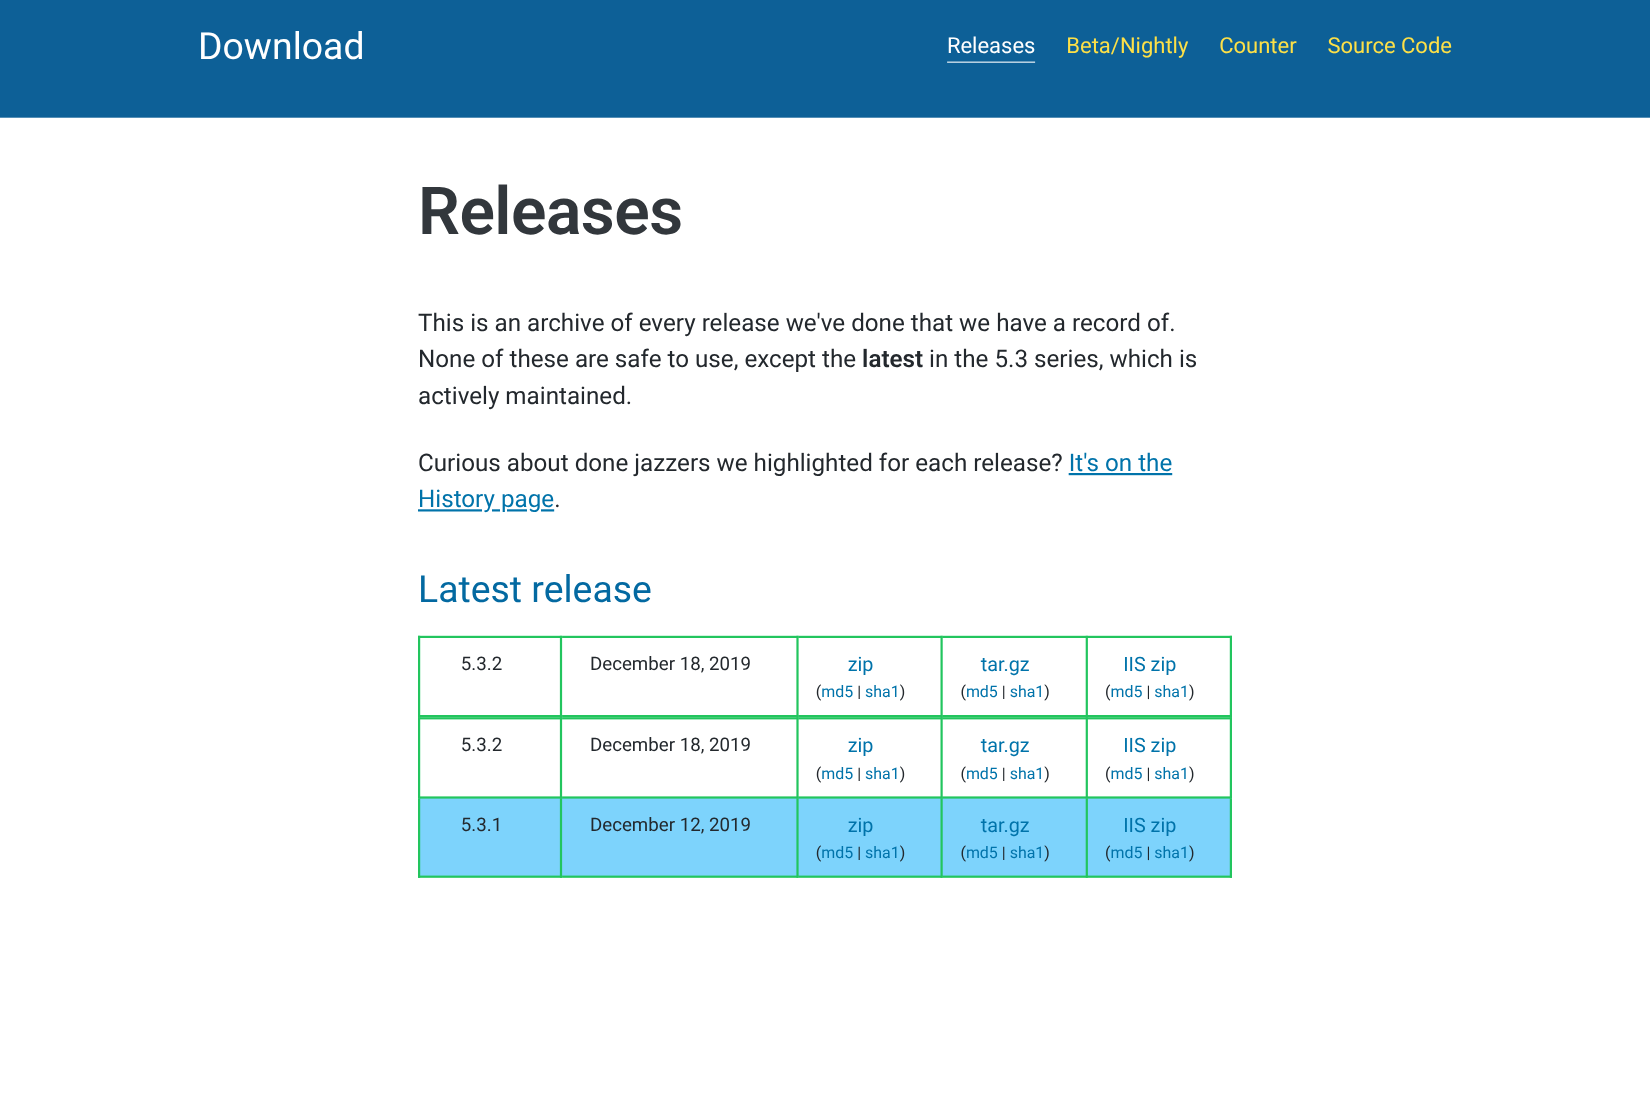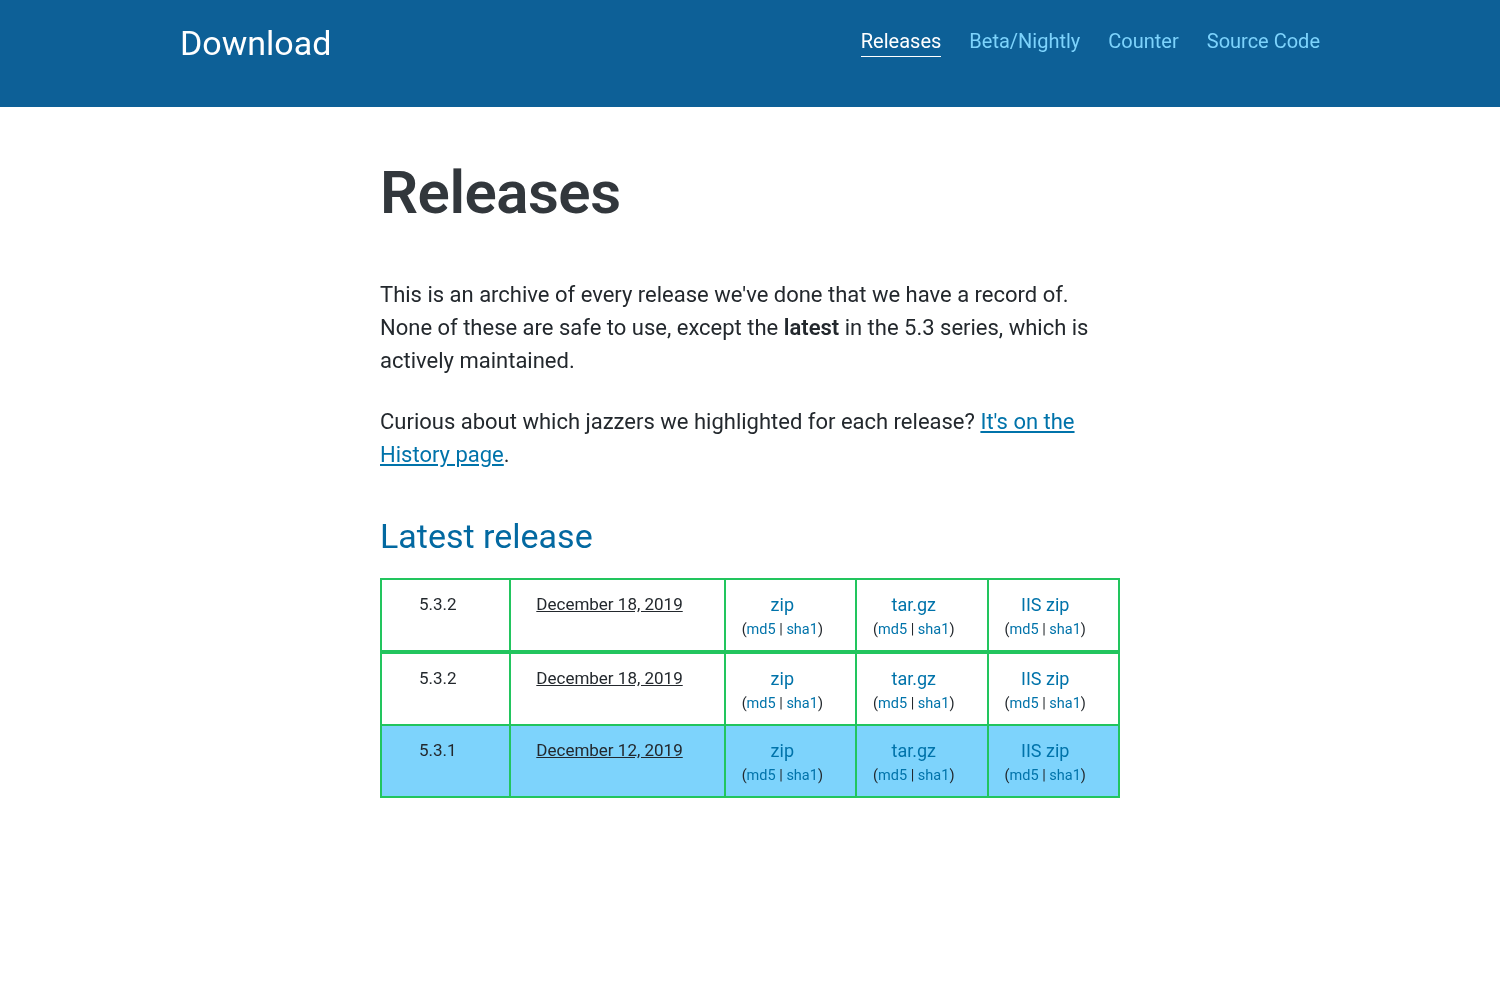--- a/index.html
+++ b/index.html
@@ -30,21 +30,21 @@
   .title {
     font-size: 34px;
     font-weight: 400;
     color: #fff;
   }
   .nav {
     display: flex;
     gap: 28px;
   }
   .nav a {
-    color: #7dd3fc;
+    color: #fde047;
     font-size: 20px;
     padding-bottom: 3px;
   }
   .nav a.active {
     color: #fff;
     border-bottom: 1px solid #fff;
   }
 
   
   .content {
@@ -87,21 +87,21 @@
   table.release-table td {
     border: 2px solid #22c55e;
     padding: 14px 16px 12px 0;
     vertical-align: top;
     text-align: center;
   }
   table.release-table tr.alt td {
     background: #7dd3fc;
   }
   .col-version { width: 130px; }
-  .col-date    { width: 215px; text-decoration: underline; }
+  .col-date    { width: 215px; }
   .col-dl      { width: 132px; }
 
   .dl-link {
     color: #0073aa;
     font-size: 18px;
   }
   .hashline {
     margin-top: 6px;
     font-size: 14.5px;
     color: #23282d;
@@ -126,21 +126,21 @@
 <div class="content">
 
   <h1 class="page-heading">Releases</h1>
 
   <div class="intro">
     <p>
       <span>This is an archive of every release we've done that we have a record of.</span><br>
       <span>None of these are safe to use, except the </span><span class="bold">latest</span><span> in the 5.3 series, which is actively maintained.</span>
     </p>
     <p>
-      <span>Curious about which jazzers we highlighted for each release? </span><a href="#">It's on the History page</a><span>.</span>
+      <span>Curious about done jazzers we highlighted for each release? </span><a href="#">It's on the History page</a><span>.</span>
     </p>
   </div>
 
   <h2 class="section-heading">Latest release</h2>
   <table class="release-table">
     <tbody>
         <tr>
       <td class="col-version">5.3.2</td>
       <td class="col-date">December 18, 2019</td>
       <td class="col-dl">

